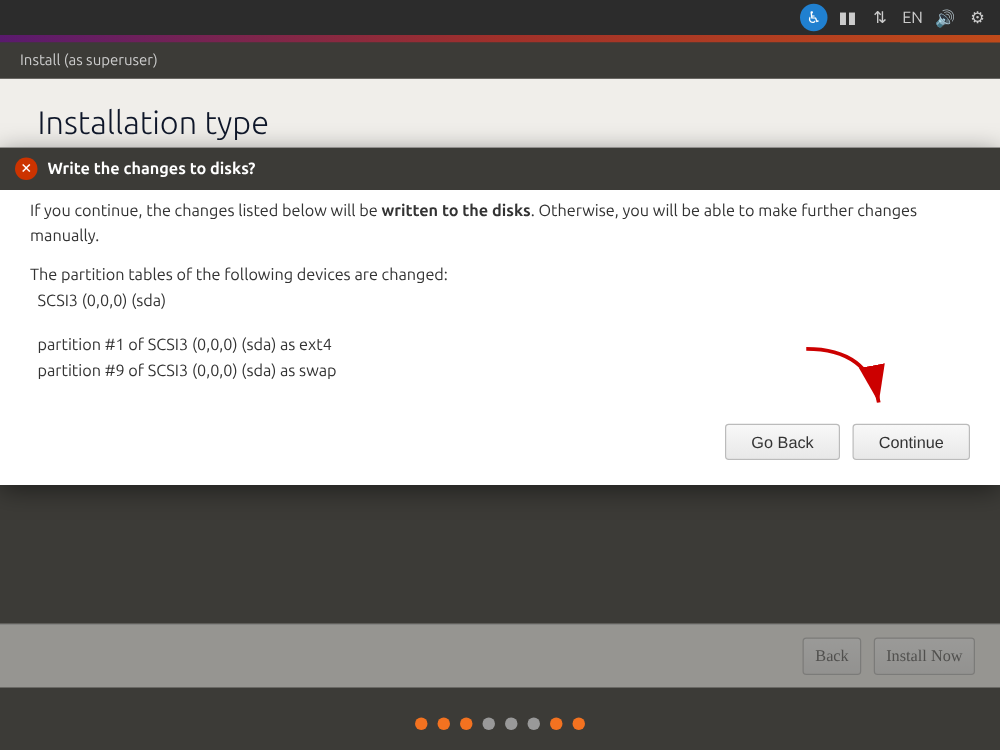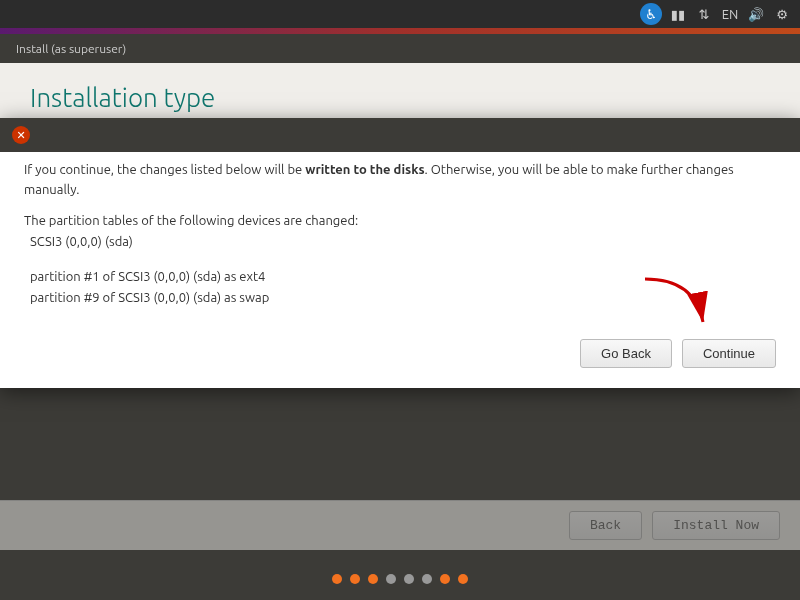--- a/index.html
+++ b/index.html
@@ -53,21 +53,21 @@
     
     .main-content {
       width: 800px;
       background: #f0eeea;
       padding: 20px 30px 0 30px;
     }
 
     .page-title {
       font-size: 26px;
       font-weight: 300;
-      color: #0f766e;
+      color: #0f172a;
       margin-bottom: 18px;
     }
 
     .question-text {
       color: #333;
       margin-bottom: 14px;
       font-size: 13px;
     }
 
     .radio-option {
@@ -221,27 +221,27 @@
       background: #f0eeea;
       border-top: 1px solid #ccc;
       padding: 10px 20px;
       display: flex;
       justify-content: flex-end;
       gap: 10px;
       opacity: 0.5;
     }
 
     .btn-disabled {
-      padding: 6px 20px;
+      padding: 6px 9px;
       border: 1px solid #bbb;
       border-radius: 3px;
       background: linear-gradient(to bottom, #f8f8f8, #e8e8e8);
       color: #666;
       font-size: 13px;
-      font-family: Liberation Mono, monospace;
+      font-family: Liberation Serif, serif;
     }
 
     
     .progress-dots {
       position: absolute;
       bottom: 16px;
       left: 0;
       right: 0;
       display: flex;
       justify-content: center;
@@ -302,20 +302,21 @@
     <span class="radio-label">Erase disk and install <a>Ubuntu</a></span>
   </div>
   <div class="warning-text">Warning: This will delete all your programs, documents, photos, music, and any other files in all operating systems.</div>
 </div>
 
 <div class="dialog-box">
   <div class="dialog-title-bar">
     <div class="dialog-close-btn">
       <span>✕</span>
     </div>
+    <span class="dialog-title-text">Write the changes to disks?</span>
   </div>
 
   <div class="dialog-body">
     <p class="dialog-paragraph">
       If you continue, the changes listed below will be <strong>written to the disks</strong>. Otherwise, you will be able to make further changes manually.
     </p>
 
     <p class="dialog-section-title">The partition tables of the following devices are changed:</p>
     <div class="dialog-list">
       <div>SCSI3 (0,0,0) (sda)</div>

